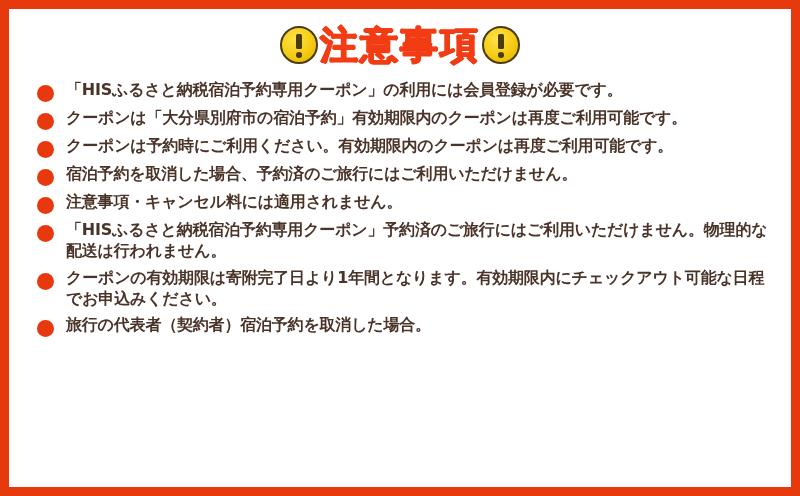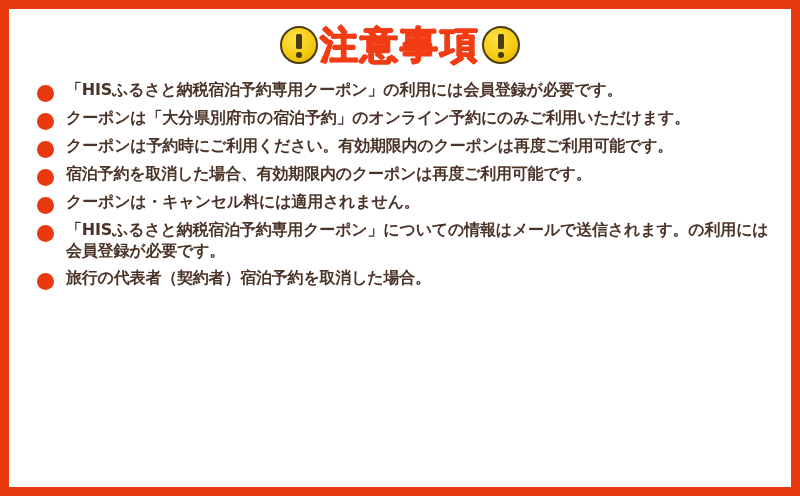--- a/index.html
+++ b/index.html
@@ -134,44 +134,48 @@
 
   <ul class="notice-list">
 
     <li class="notice-item">
       <span class="bullet-dot"></span>
       <span class="notice-text">「HISふるさと納税宿泊予約専用クーポン」の利用には会員登録が必要です。</span>
     </li>
 
     <li class="notice-item">
       <span class="bullet-dot"></span>
-      <span class="notice-text">クーポンは「大分県別府市の宿泊予約」のオンライン予約にのみご利用いただけます。</span>
+      <span class="notice-text">クーポンは「大分県別府市の宿泊予約」有効期限内のクーポンは再度ご利用可能です。</span>
     </li>
 
     <li class="notice-item">
       <span class="bullet-dot"></span>
       <span class="notice-text">クーポンは予約時にご利用ください。有効期限内のクーポンは再度ご利用可能です。</span>
     </li>
 
 
     <li class="notice-item">
       <span class="bullet-dot"></span>
-      <span class="notice-text">宿泊予約を取消した場合、有効期限内のクーポンは再度ご利用可能です。</span>
+      <span class="notice-text">宿泊予約を取消した場合、予約済のご旅行にはご利用いただけません。</span>
     </li>
 
     <li class="notice-item">
       <span class="bullet-dot"></span>
-      <span class="notice-text">クーポンは・キャンセル料には適用されません。</span>
+      <span class="notice-text">注意事項・キャンセル料には適用されません。</span>
     </li>
 
     <li class="notice-item">
       <span class="bullet-dot"></span>
-      <span class="notice-text">「HISふるさと納税宿泊予約専用クーポン」についての情報はメールで送信されます。の利用には会員登録が必要です。</span>
+      <span class="notice-text">「HISふるさと納税宿泊予約専用クーポン」予約済のご旅行にはご利用いただけません。物理的な配送は行われません。</span>
     </li>
 
+    <li class="notice-item">
+      <span class="bullet-dot"></span>
+      <span class="notice-text">クーポンの有効期限は寄附完了日より1年間となります。有効期限内にチェックアウト可能な日程でお申込みください。</span>
+    </li>
 
 
     <li class="notice-item">
       <span class="bullet-dot"></span>
       <span class="notice-text">旅行の代表者（契約者）宿泊予約を取消した場合。</span>
     </li>
 
 
   </ul>
 

